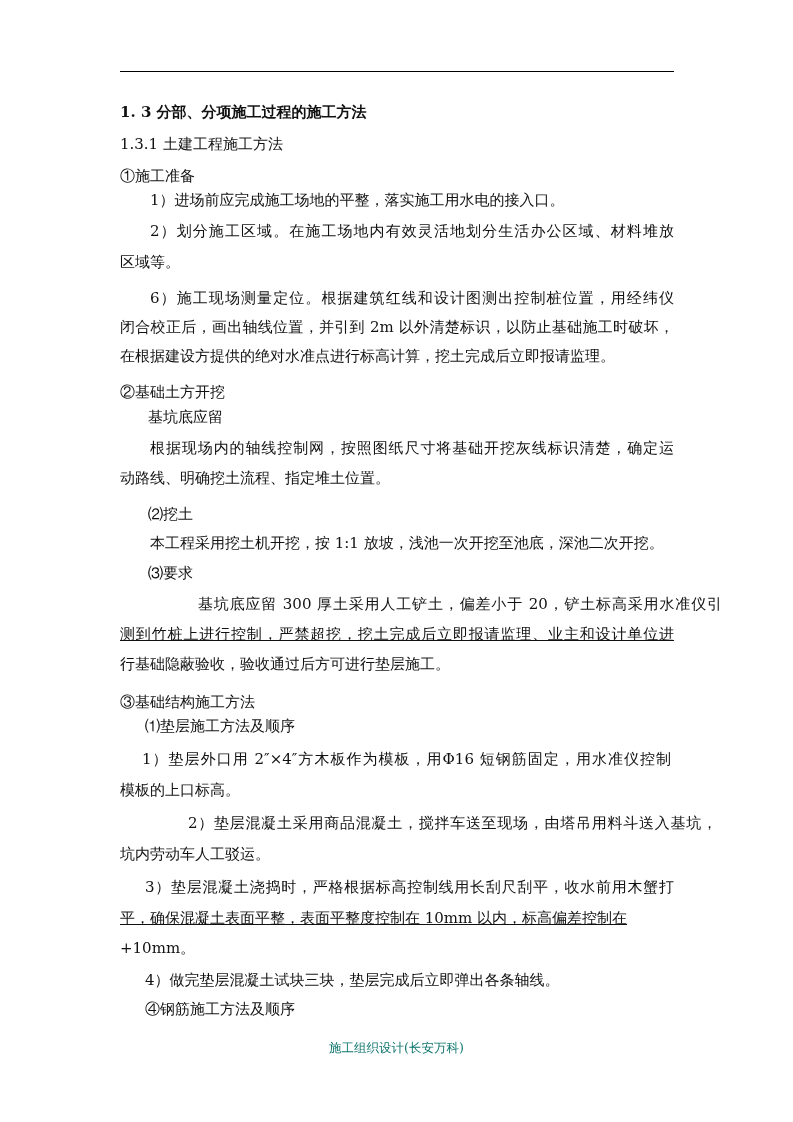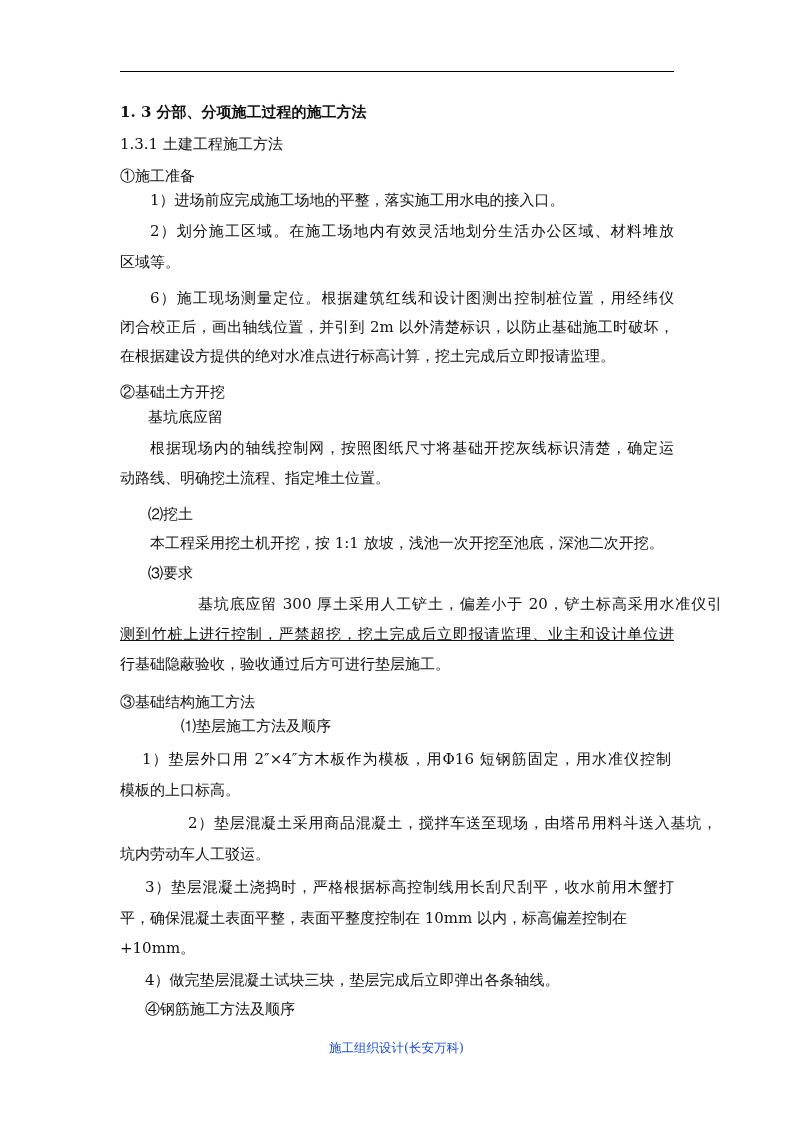--- a/index.html
+++ b/index.html
@@ -5,21 +5,21 @@
   html, body { margin:0; padding:0; background:#ffffff; }
   body { width:793px; height:1122px; position:relative; overflow:hidden;
          font-family:"DejaVu Serif","Liberation Serif",serif; color:#111; }
   .header-rule { position:absolute; left:120px; top:71px; width:554px; height:0;
                  border-top:1.5px solid #000; }
   .line { position:absolute; left:120px; width:554px; font-size:15px; line-height:20px;
           white-space:nowrap; }
   .justify { text-align:justify; text-align-last:justify; }
   .bold { font-weight:bold; }
   .footer { position:absolute; top:1040px; left:0; width:793px; text-align:center;
-            font-size:12.5px; color:#1d4ed8; }
+            font-size:12.5px; color:#0f766e; }
 </style>
 </head>
 <body>
 
 <div class="header-rule"></div>
 
 <div class="line bold" style="top:102px;">1. 3 分部、分项施工过程的施工方法</div>
 <div class="line" style="top:134px;">1.3.1 土建工程施工方法</div>
 
 <div class="line" style="top:166px;">①施工准备</div>
@@ -35,25 +35,25 @@
 <div class="line justify" style="top:438px; left:150px; width:524px;">根据现场内的轴线控制网，按照图纸尺寸将基础开挖灰线标识清楚，确定运</div>
 <div class="line" style="top:468px;">动路线、明确挖土流程、指定堆土位置。</div>
 <div class="line" style="top:504px; left:148px;">⑵挖土</div>
 <div class="line" style="top:533px; left:150px; width:524px;">本工程采用挖土机开挖，按 1:1 放坡，浅池一次开挖至池底，深池二次开挖。</div>
 <div class="line" style="top:563px; left:148px;">⑶要求</div>
 <div class="line justify" style="top:594px; left:150px; width:524px;margin-left:48px;">基坑底应留 300 厚土采用人工铲土，偏差小于 20，铲土标高采用水准仪引</div>
 <div class="line justify" style="top:624px;text-decoration:underline;">测到竹桩上进行控制，严禁超挖，挖土完成后立即报请监理、业主和设计单位进</div>
 <div class="line" style="top:654px;">行基础隐蔽验收，验收通过后方可进行垫层施工。</div>
 
 <div class="line" style="top:692px;">③基础结构施工方法</div>
-<div class="line" style="top:716px; left:145px;margin-left:36px;">⑴垫层施工方法及顺序</div>
+<div class="line" style="top:716px; left:145px;">⑴垫层施工方法及顺序</div>
 <div class="line justify" style="top:749px; left:142px; width:529px;">1）垫层外口用 2″×4″方木板作为模板，用Φ16 短钢筋固定，用水准仪控制</div>
 <div class="line" style="top:780px;">模板的上口标高。</div>
 <div class="line justify" style="top:813px; left:145px; width:529px;margin-left:43px;">2）垫层混凝土采用商品混凝土，搅拌车送至现场，由塔吊用料斗送入基坑，</div>
 <div class="line" style="top:844px;">坑内劳动车人工驳运。</div>
 <div class="line justify" style="top:877px; left:145px; width:529px;">3）垫层混凝土浇捣时，严格根据标高控制线用长刮尺刮平，收水前用木蟹打</div>
-<div class="line" style="top:908px;">平，确保混凝土表面平整，表面平整度控制在 10mm 以内，标高偏差控制在</div>
+<div class="line" style="top:908px;text-decoration:underline;">平，确保混凝土表面平整，表面平整度控制在 10mm 以内，标高偏差控制在</div>
 <div class="line" style="top:938px;">+10mm。</div>
 <div class="line" style="top:970px; left:145px;">4）做完垫层混凝土试块三块，垫层完成后立即弹出各条轴线。</div>
 
 <div class="line" style="top:999px; left:145px;">④钢筋施工方法及顺序</div>
 
 <div class="footer">施工组织设计(长安万科)</div>
 
 </body></html>

